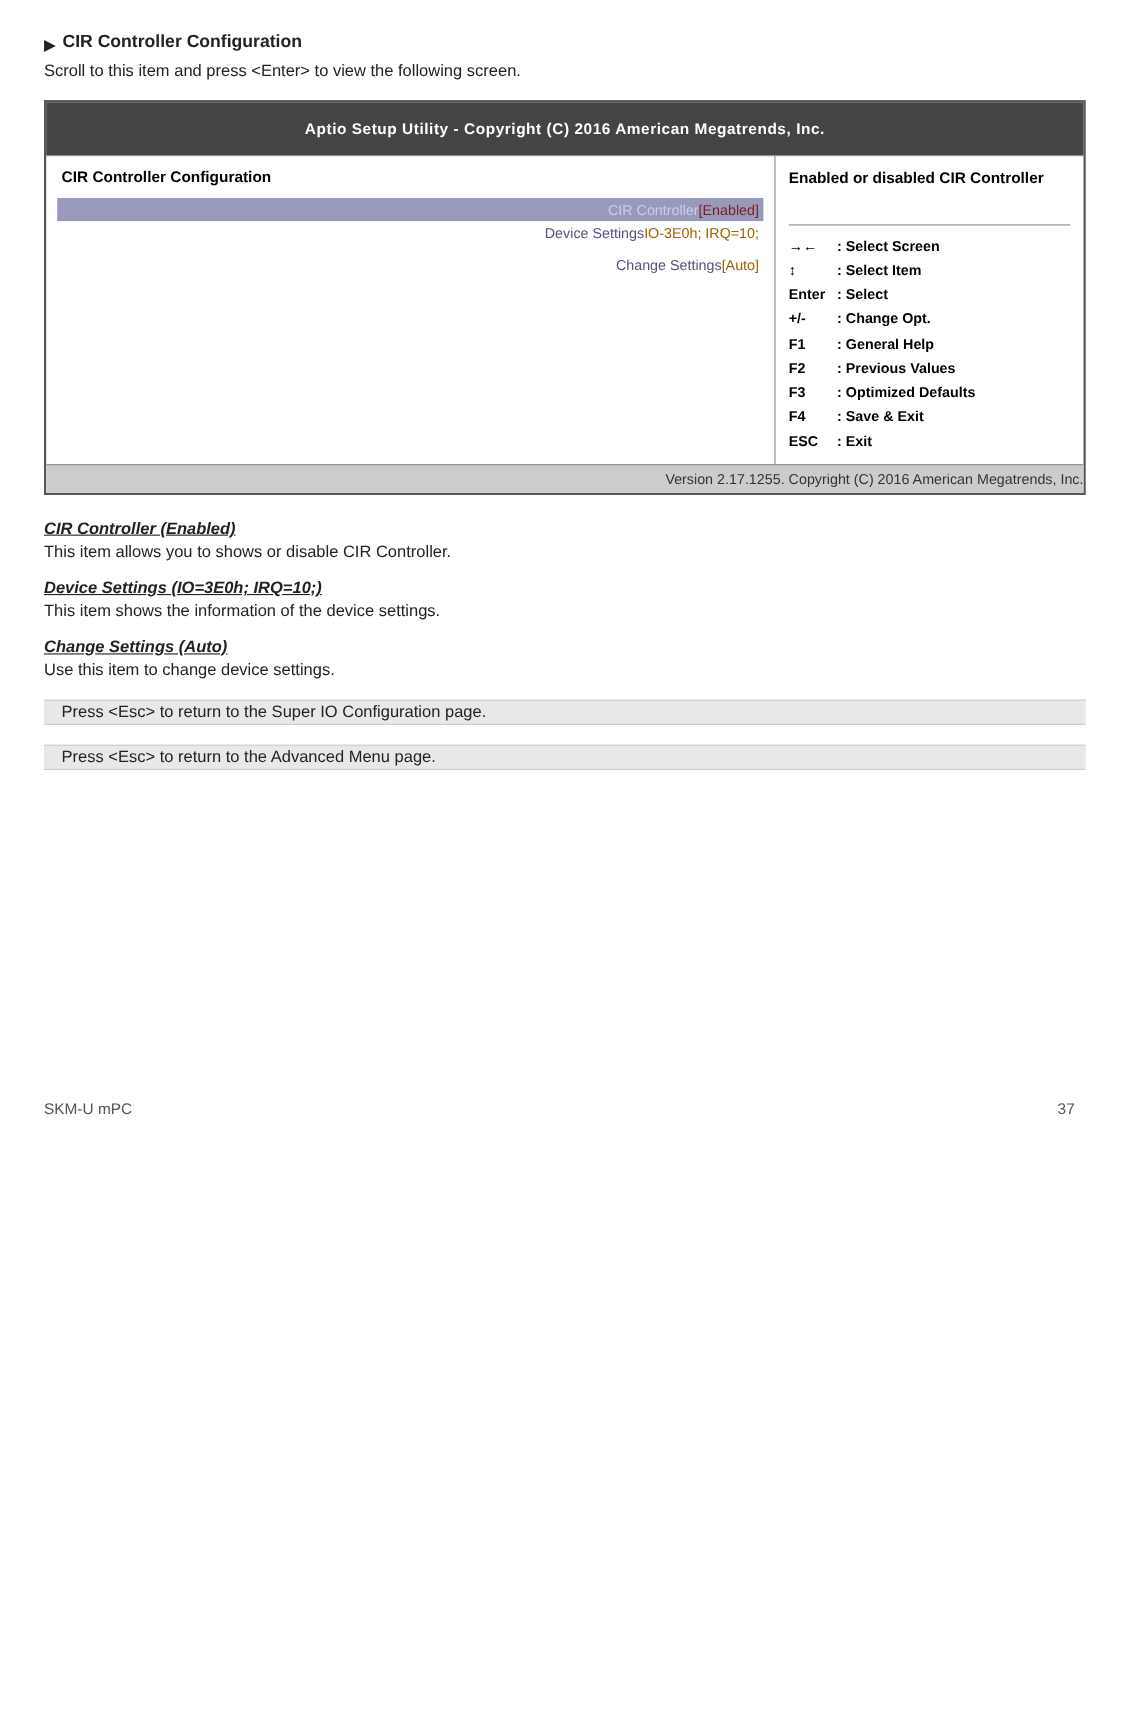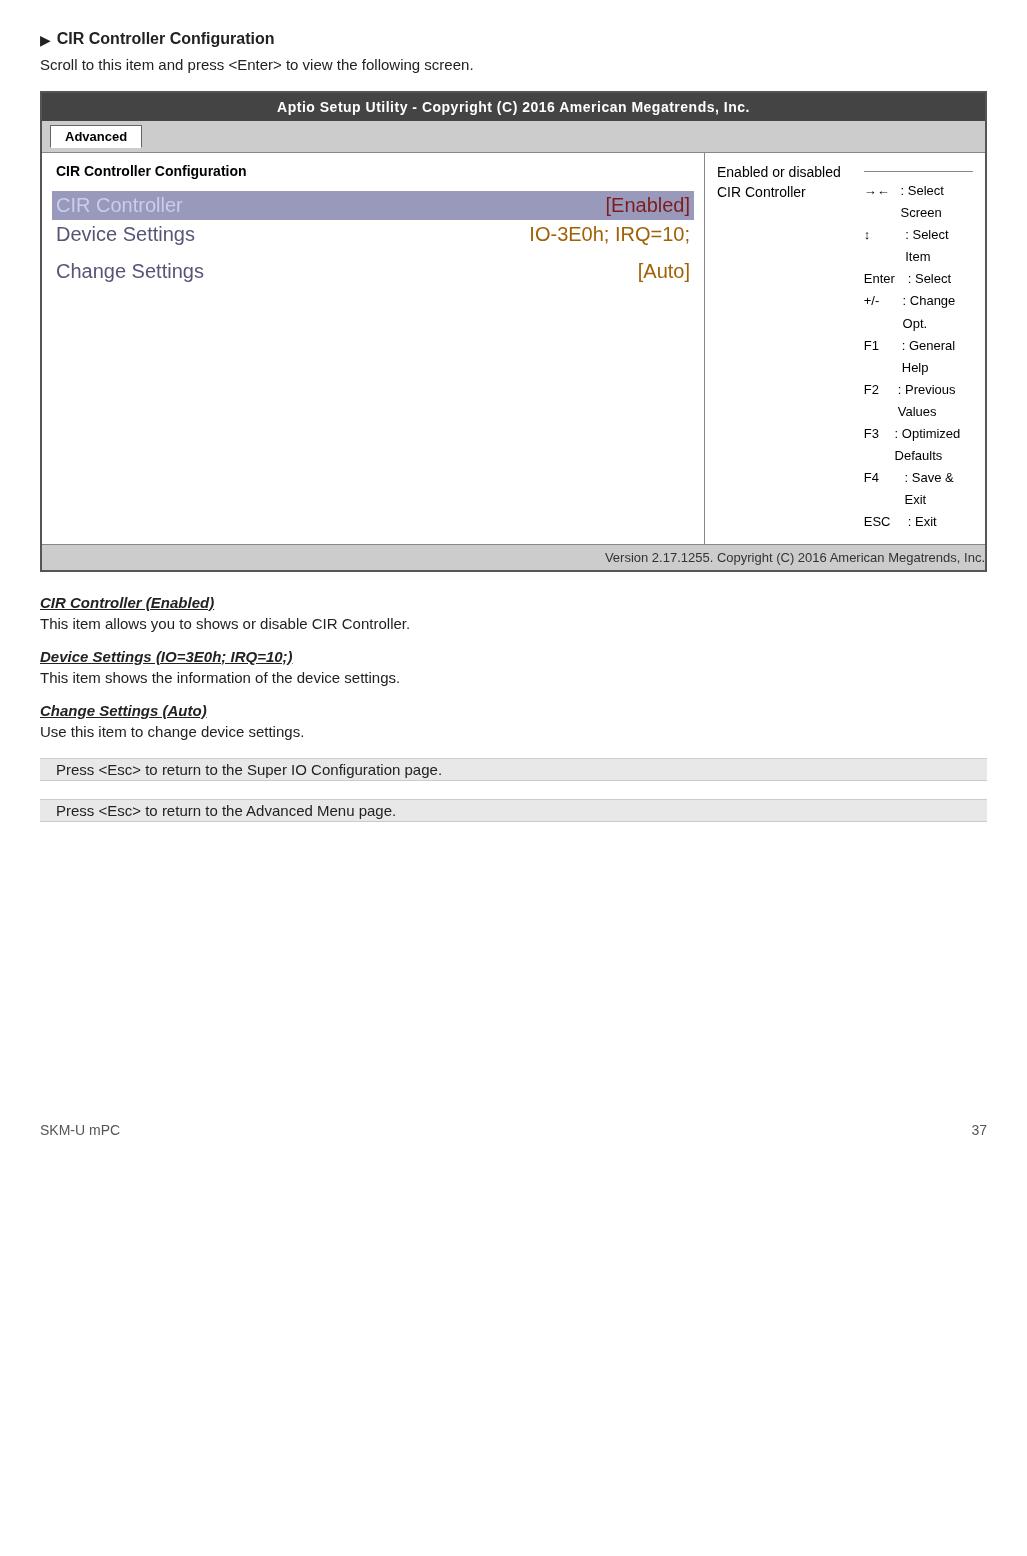--- a/index.html
+++ b/index.html
@@ -37,21 +37,21 @@
     .bios-screen {
       border: 2px solid #555;
       width: 100%;
       margin-bottom: 22px;
     }
 
     .bios-title-bar {
       background: #444;
       color: #fff;
       text-align: center;
-      padding: 6px 0;
+      padding: 16px 0;
       font-size: 14px;
       font-weight: bold;
       letter-spacing: 0.5px;
     }
 
     .bios-tab-row {
       background: #ccc;
       padding: 4px 8px;
       display: flex;
       gap: 0;
@@ -84,23 +84,23 @@
 
     .bios-left-title {
       font-size: 14px;
       font-weight: bold;
       margin-bottom: 12px;
       color: #000;
     }
 
     .bios-item {
       display: flex;
-      justify-content: space-between;
+      justify-content: flex-end;
       padding: 3px 0;
-      font-size: 20px;
+      font-size: 13px;
     }
     .bios-item.highlighted {
       background: #99b;
       color: #fff;
       padding: 3px 4px;
       margin: 0 -4px;
     }
     .bios-item .item-label {
       color: #557;
     }
@@ -111,22 +111,23 @@
       color: #a16207;
     }
     .bios-item.highlighted .item-value {
       color: #7f1d1d;
     }
 
     .bios-right {
       width: 280px;
       padding: 10px 12px;
       display: flex;
-      flex-direction: row;
+      flex-direction: column;
       justify-content: space-between;
+      font-weight: bold;
     }
 
     .bios-help-text {
       font-size: 14px;
       color: #000;
       margin-bottom: 12px;
       line-height: 1.4;
     }
 
     .bios-divider {
@@ -180,42 +181,39 @@
       padding: 2px 16px;
       font-size: 15px;
       margin: 18px 0 10px 0;
       border-top: 1px solid #ccc;
       border-bottom: 1px solid #ccc;
     }
     .page-number-text {
       font-size: 14px;
       color: #555;
       position: absolute;
-      right: 0;
+      right: 10px;
     }
     .footer-brand {
       font-size: 14px;
       color: #555;
     }
   </style>
 </head>
 <body>
 
 <div class="page-header">
   <span class="page-header-arrow">▶</span>
   <span class="page-header-title">CIR Controller Configuration</span>
 </div>
 
 <p class="scroll-instruction">Scroll to this item and press &lt;Enter&gt; to view the following screen.</p>
 
 <div class="bios-screen">
   <div class="bios-title-bar">Aptio  Setup  Utility  -  Copyright  (C)  2016  American  Megatrends,  Inc.</div>
-  <div class="bios-tab-row">
-    <div class="bios-tab active">Advanced</div>
-  </div>
   <div class="bios-body">
 
     <div class="bios-left">
       <div class="bios-left-title">CIR Controller Configuration</div>
 
       <div class="bios-item highlighted">
         <span class="item-label">CIR Controller</span>
         <span class="item-value">[Enabled]</span>
       </div>
       <div class="bios-item">

